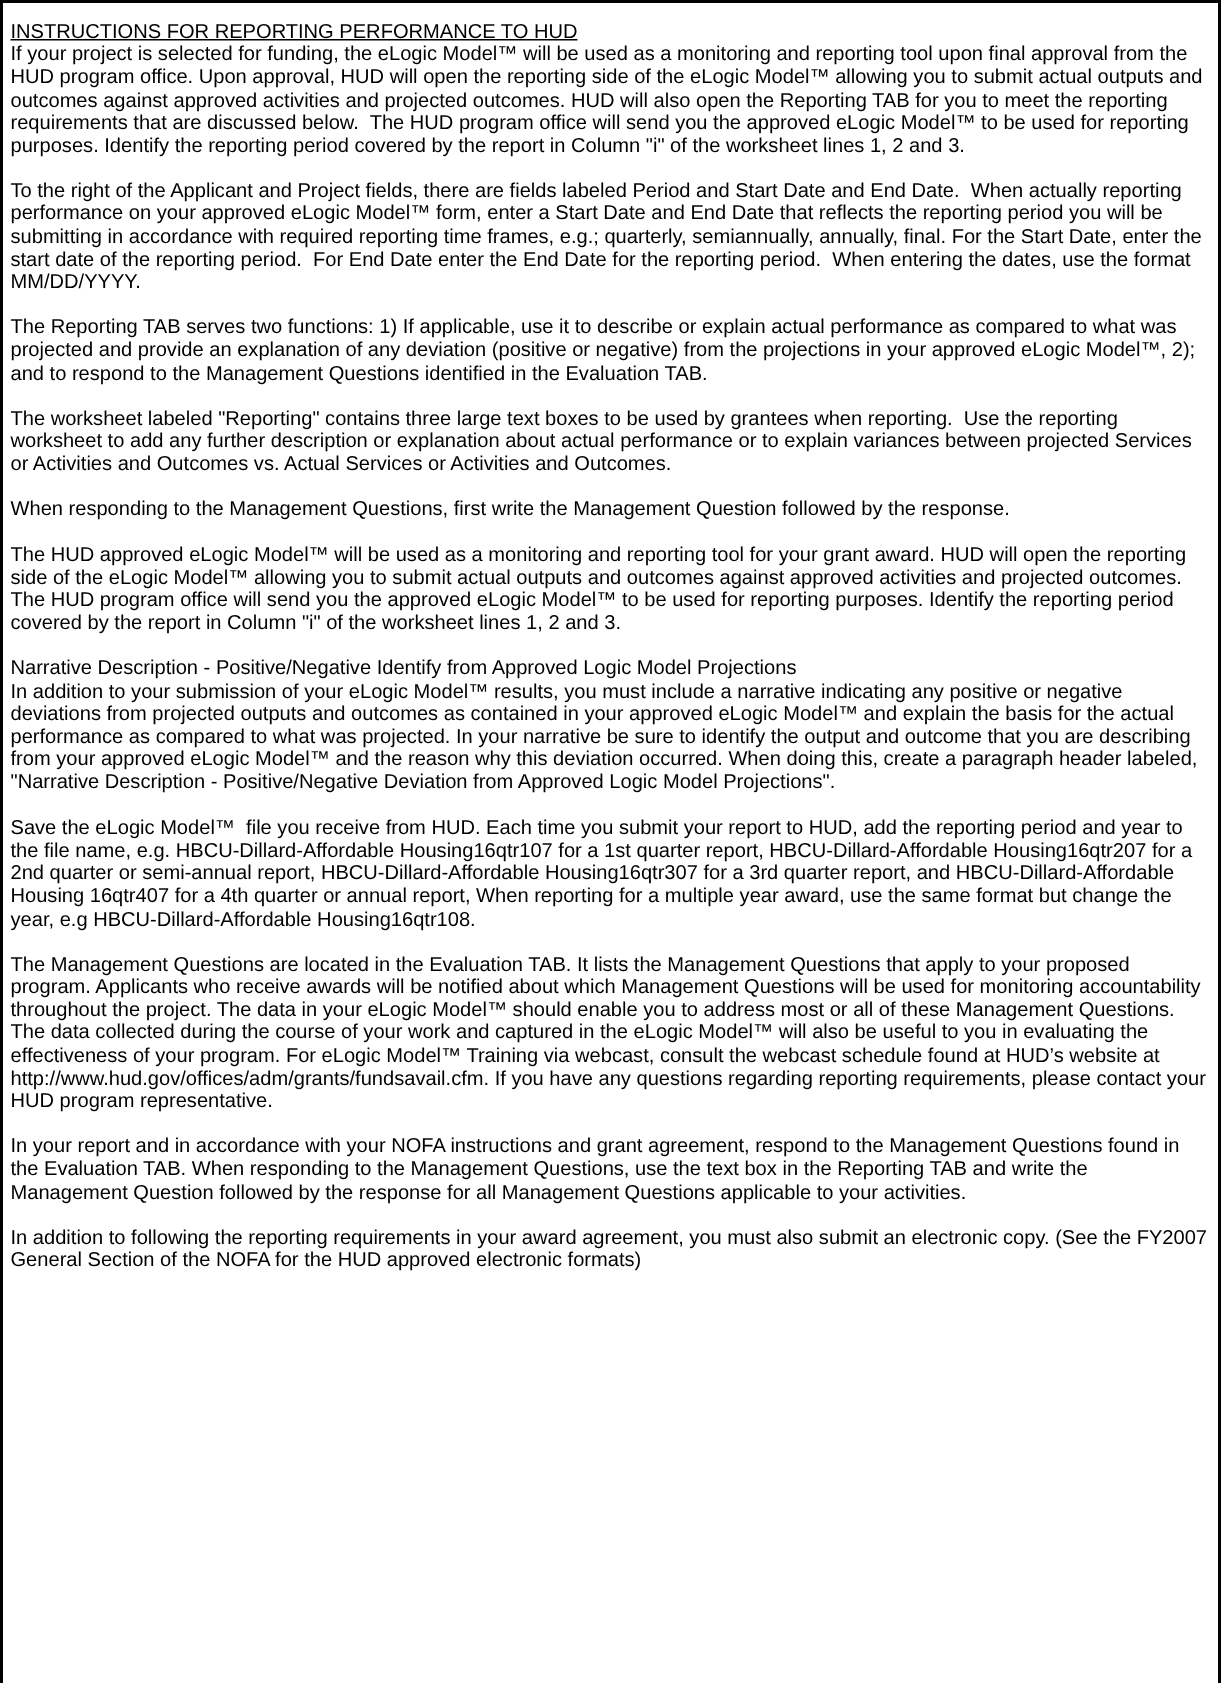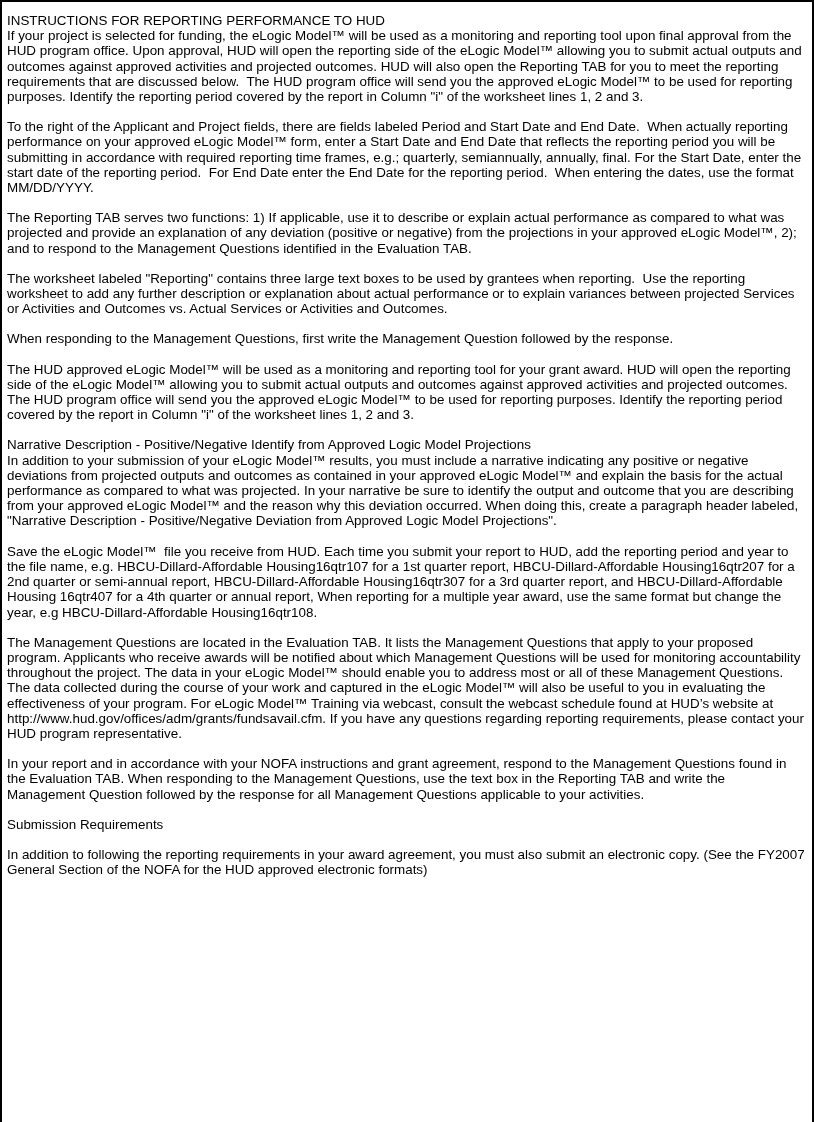--- a/index.html
+++ b/index.html
@@ -24,21 +24,21 @@
     overflow: hidden;
   }
   .page p, .page h1, .page h2, .page h3 {
     margin: 0 0 15px 0;
     font-size: inherit;
     line-height: inherit;
     font-weight: normal;
     white-space: pre-wrap;
   }
   .b { font-weight: normal; }
-  .u { }
+  .u { text-decoration: underline; }
   .m0 { margin-bottom: 0 !important; }
 </style>
 </head>
 <body>
 
 <div class="page">
 
   <h1 class="b u m0">INSTRUCTIONS FOR REPORTING PERFORMANCE TO HUD</h1>
 
 
@@ -59,17 +59,16 @@
 
   <p>In addition to your submission of your eLogic Model™ results, you must include a narrative indicating any positive or negative deviations from projected outputs and outcomes as contained in your approved eLogic Model™ and explain the basis for the actual performance as compared to what was projected. In your narrative be sure to identify the output and outcome that you are describing from your approved eLogic Model™ and the reason why this deviation occurred. When doing this, create a paragraph header labeled, "Narrative Description - Positive/Negative Deviation from Approved Logic Model Projections".</p>
 
   <p><span class="b">Save the eLogic Model™  file you receive from HUD.</span><span> Each time you submit your report to HUD, add the reporting period and year to the file name, e.g. HBCU-Dillard-Affordable Housing16qtr107 for a 1st quarter report, HBCU-Dillard-Affordable Housing16qtr207 for a 2nd quarter or semi-annual report, HBCU-Dillard-Affordable Housing16qtr307 for a 3rd quarter report, and HBCU-Dillard-Affordable Housing 16qtr407 for a 4th quarter or annual report, When reporting for a multiple year award, use the same format but change the year, e.g HBCU-Dillard-Affordable Housing16qtr108.</span></p>
 
 
   <p>The Management Questions are located in the Evaluation TAB. It lists the Management Questions that apply to your proposed program. Applicants who receive awards will be notified about which Management Questions will be used for monitoring accountability throughout the project. The data in your eLogic Model™ should enable you to address most or all of these Management Questions.  The data collected during the course of your work and captured in the eLogic Model™ will also be useful to you in evaluating the effectiveness of your program. For eLogic Model™ Training via webcast, consult the webcast schedule found at HUD’s website at http://www.hud.gov/offices/adm/grants/fundsavail.cfm. If you have any questions regarding reporting requirements, please contact your HUD program representative.</p>
 
   <p>In your report and in accordance with your NOFA instructions and grant agreement, respond to the Management Questions found in the Evaluation TAB. When responding to the Management Questions, use the text box in the Reporting TAB and write the Management Question followed by the response for all Management Questions applicable to your activities.</p>
 
-  <h2 class="b u">Submission Requirements</h2>
 
   <p>In addition to following the reporting requirements in your award agreement, you must also submit an electronic copy. (See the FY2007 General Section of the NOFA for the HUD approved electronic formats)</p>
 
 </div>
 
 </body></html>

